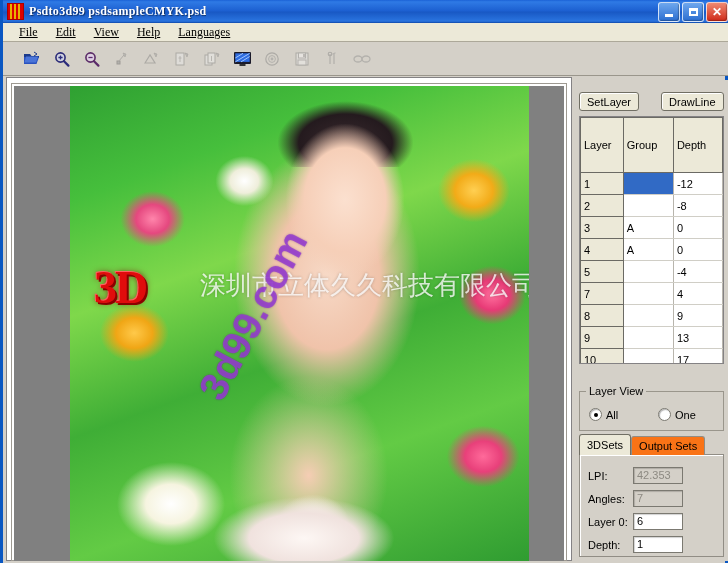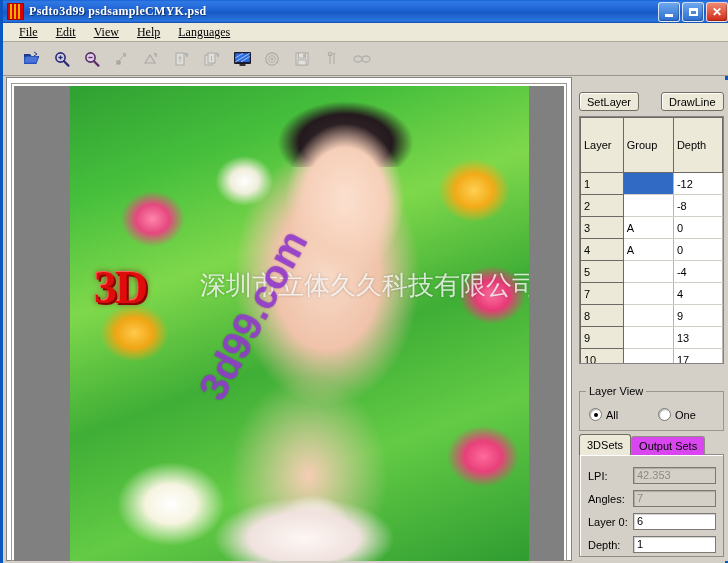--- a/index.html
+++ b/index.html
@@ -207,40 +207,40 @@
     display:flex;align-items:center;justify-content:center;flex:none;
   }
   .rdot.on:after{content:"";width:4px;height:4px;border-radius:50%;background:#000;}
 
   .tabs3d{
     position:absolute;left:4px;top:356px;width:145px;height:121px;padding-left:40px;
   }
   .tabstrip{position:absolute;left:0;top:0;display:flex;height:19px;z-index:3;}
   .tab{
     height:19px;padding:0 7px;box-sizing:border-box;
-    background:#d946ef;border:1px solid #918d85;border-bottom:none;
+    background:#f97316;border:1px solid #918d85;border-bottom:none;
     border-radius:3px 3px 0 0;
     font-size:11px;color:#000;display:flex;align-items:center;
     font-family:"Liberation Sans",sans-serif;white-space:nowrap;
   }
   .tab.active{background:#ece9d8;height:21px;margin-top:-2px;border-color:#716f64;}
   .tabbody{
     position:absolute;left:0;top:18px;width:145px;height:103px;
     background:#d4d0c8;border:1px solid #918d85;box-sizing:border-box;
     box-shadow:inset 1px 1px 0 #fff;
   }
   .frow{
     position:absolute;display:flex;align-items:center;left:8px;
   }
   .flabel{
     font-size:11px;color:#000;width:45px;
     font-family:"Liberation Sans",sans-serif;
   }
   .finput{
-    width:83px;height:17px;box-sizing:border-box;
+    width:50px;height:17px;box-sizing:border-box;
     border:1px solid #7b7971;background:#fff;
     font-size:11px;padding:0 3px;color:#000;line-height:15px;
     font-family:"Liberation Sans",sans-serif;
     box-shadow:inset 1px 1px 1px rgba(0,0,0,.18);
   }
   .finput.dis{background:#d4d0c8;color:#8d8a82;}
 </style>
 </head>
 <body>
 

